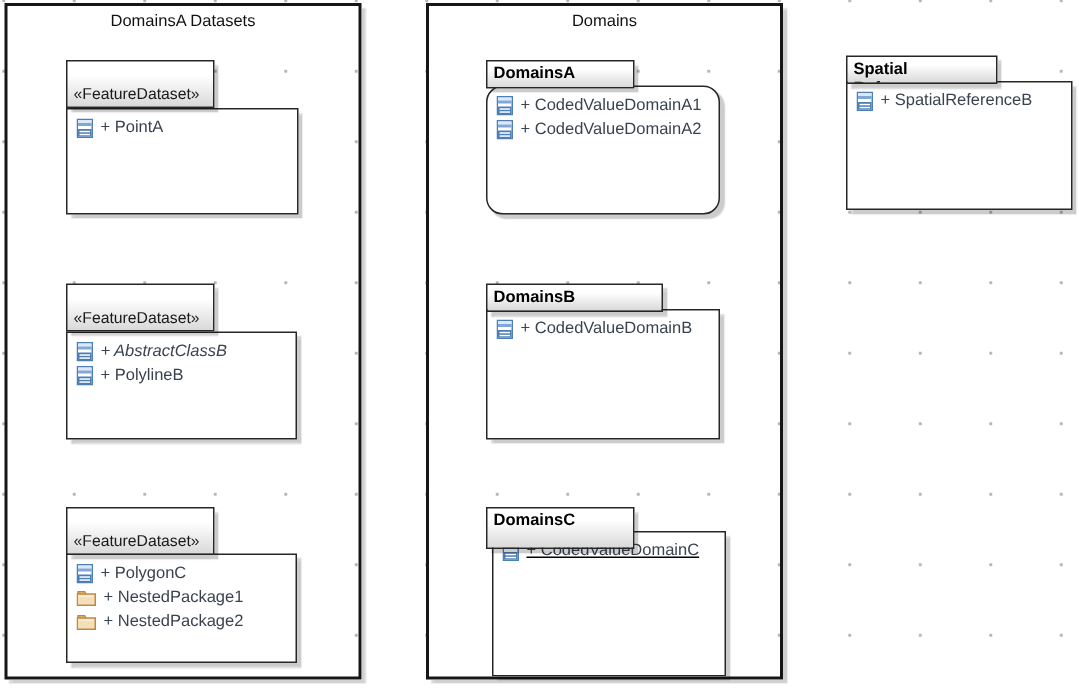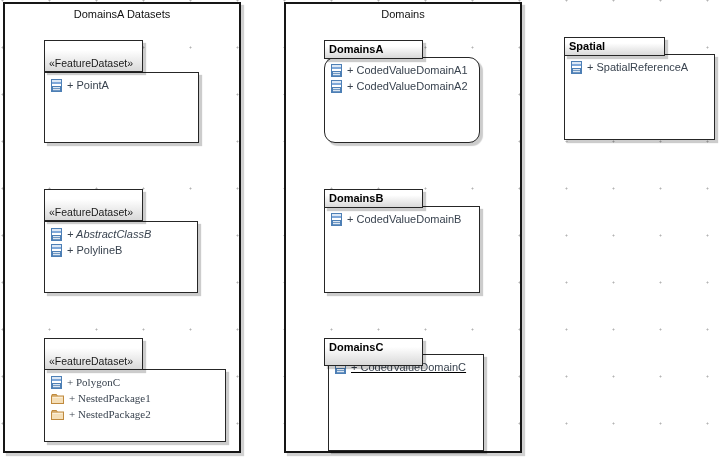--- a/index.html
+++ b/index.html
@@ -63,25 +63,25 @@
   }
   .item-row .ic{ flex:0 0 auto; display:inline-flex; }
   .item-row.em{ font-style:italic; }
 
   
   .tab-a{ left:44px; top:40px;  width:99px;  height:32px; }
   .bod-a{ left:44px; top:72px;  width:155px; height:71px; }
   .tab-b{ left:44px; top:189px; width:99px;  height:32px; }
   .bod-b{ left:44px; top:221px; width:154px; height:72px; }
   .tab-c{ left:44px; top:338px; width:99px;  height:31px; }
-  .bod-c{ left:44px; top:369px; width:182px; height:73px;font-family:Liberation Serif, serif; }
+  .bod-c{ left:44px; top:369px; width:154px; height:73px; }
 
   .tab-da{ left:324px; top:40px;  width:99px;  height:17px; }
   .bod-da{ left:324px; top:57px;  width:156px; height:86px;border-radius:11px; }
-  .tab-db{ left:324px; top:189px; width:99px;  height:17px; }
+  .tab-db{ left:324px; top:189px; width:118px;  height:17px; }
   .bod-db{ left:324px; top:206px; width:156px; height:87px;text-align:right; }
   .tab-dc{ left:324px; top:338px; width:99px;  height:28px; }
   .bod-dc{ left:328px; top:354px; width:156px; height:97px;text-decoration:underline; }
 
   .tab-sr{ left:564px; top:37px; width:101px; height:17px; }
   .bod-sr{ left:564px; top:54px; width:151px; height:86px; }
 </style>
 </head>
 <body>
 
@@ -235,17 +235,17 @@
   <div class="pkg-tab single tab-sr">
     <span class="pkg-name">Spatial References</span>
   </div>
   <div class="pkg-body bod-sr">
     <div class="item-row">
       <span class="ic">
           <svg width="11" height="13">
             <use href="#svg-class-icon"></use>
           </svg>
         </span>
-      <span>+ SpatialReferenceA</span>
+      <span>+ SpatialReferenceB</span>
     </div>
   </div>
 
 </div>
 
 </body></html>

